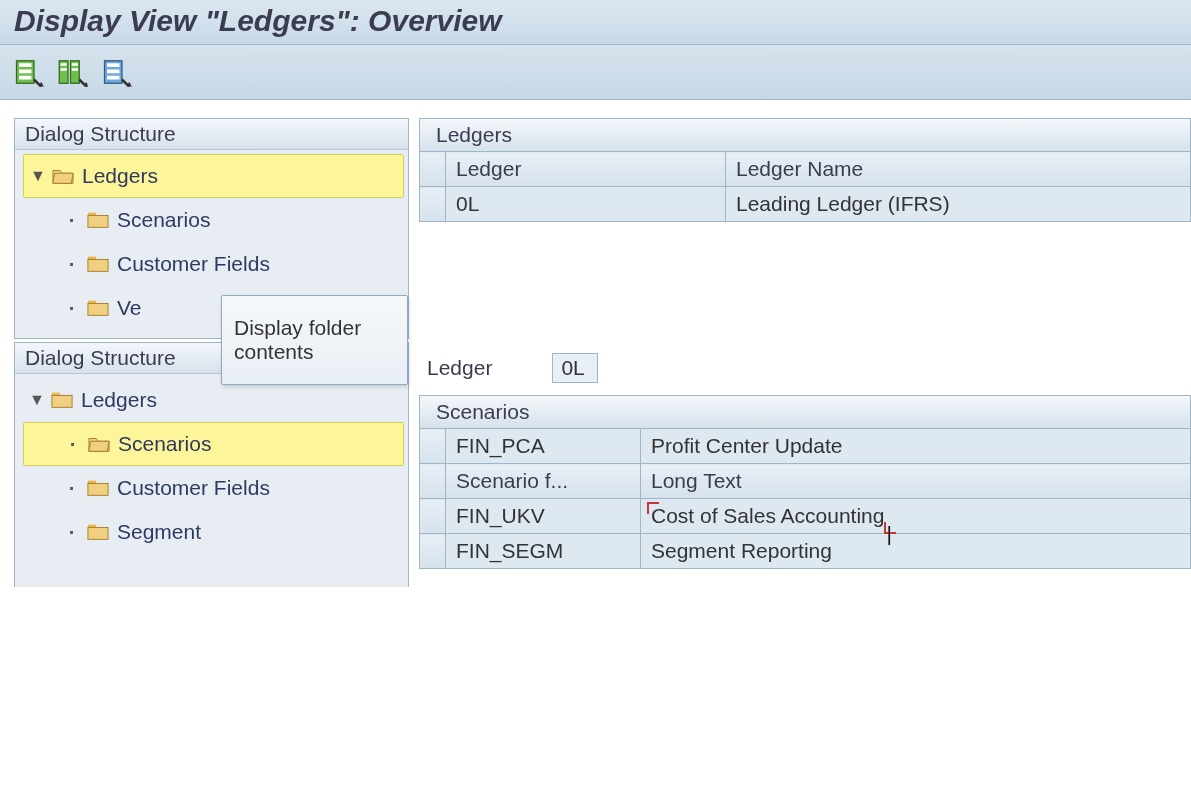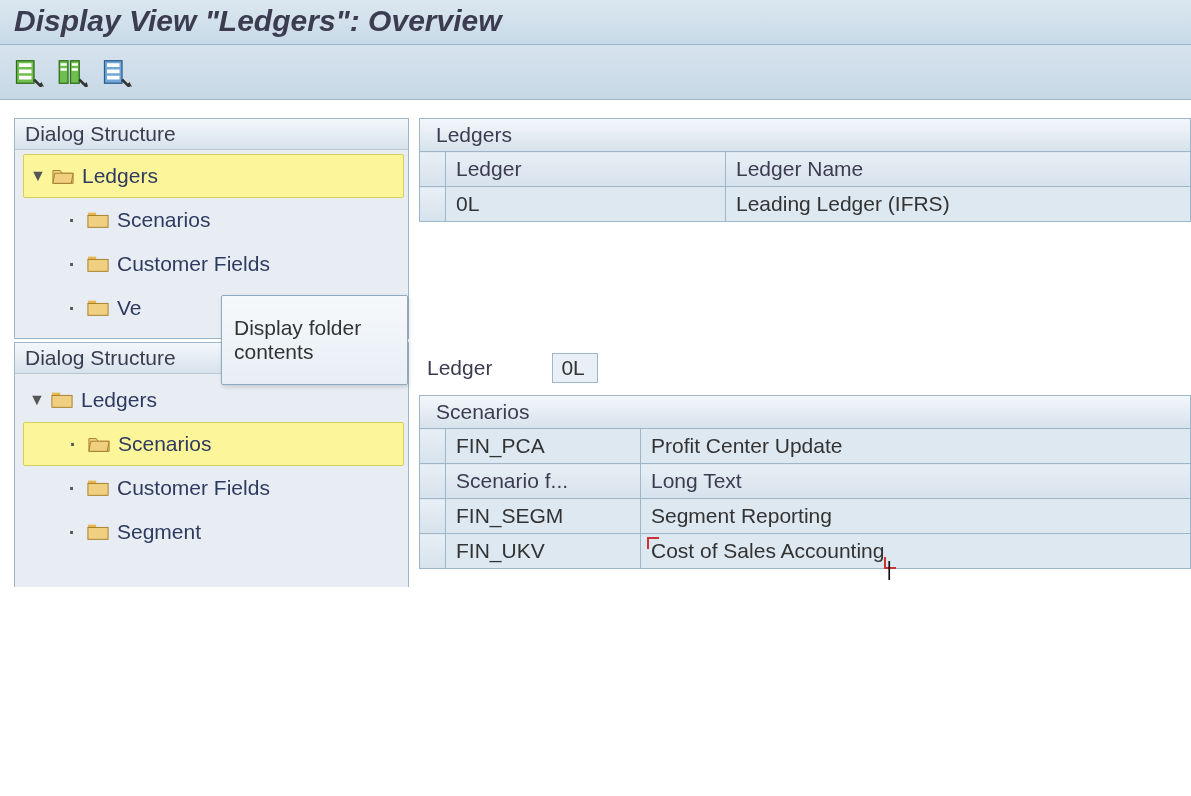--- a/index.html
+++ b/index.html
@@ -382,25 +382,25 @@
           <td>FIN_PCA</td>
           <td>Profit Center Update</td>
         </tr>
         <tr>
           <th class="rowsel"></th>
           <th>Scenario f...</th>
           <th>Long Text</th>
         </tr>
         <tr>
           <td class="rowsel"></td>
+          <td>FIN_UKV</td>
+          <td style="position:relative" class="red-bracket-before red-bracket-after cursor-end">Cost of Sales Accounting</td>
+        </tr>
+        <tr>
+          <td class="rowsel"></td>
           <td>FIN_SEGM</td>
           <td>Segment Reporting</td>
-        </tr>
-        <tr>
-          <td class="rowsel"></td>
-          <td>FIN_UKV</td>
-          <td style="position:relative" class="red-bracket-before red-bracket-after cursor-end">Cost of Sales Accounting</td>
         </tr>
       </tbody>
         </table>
     </div>
   </div>
 </div>
 
 </body></html>

